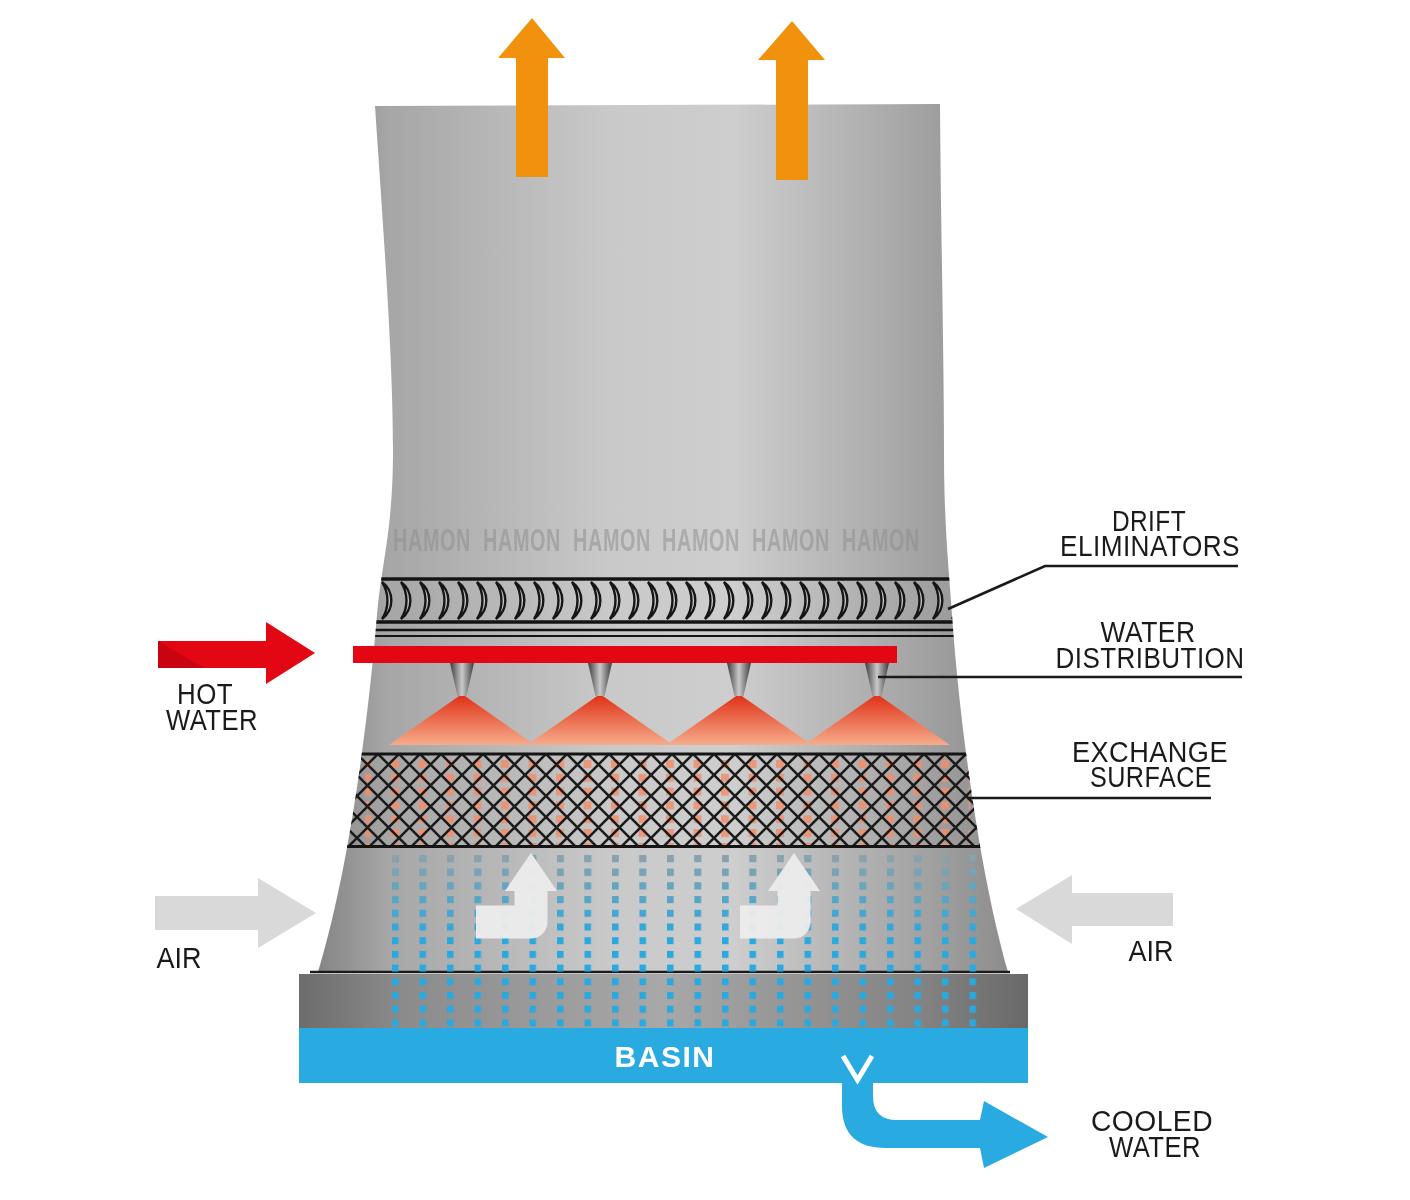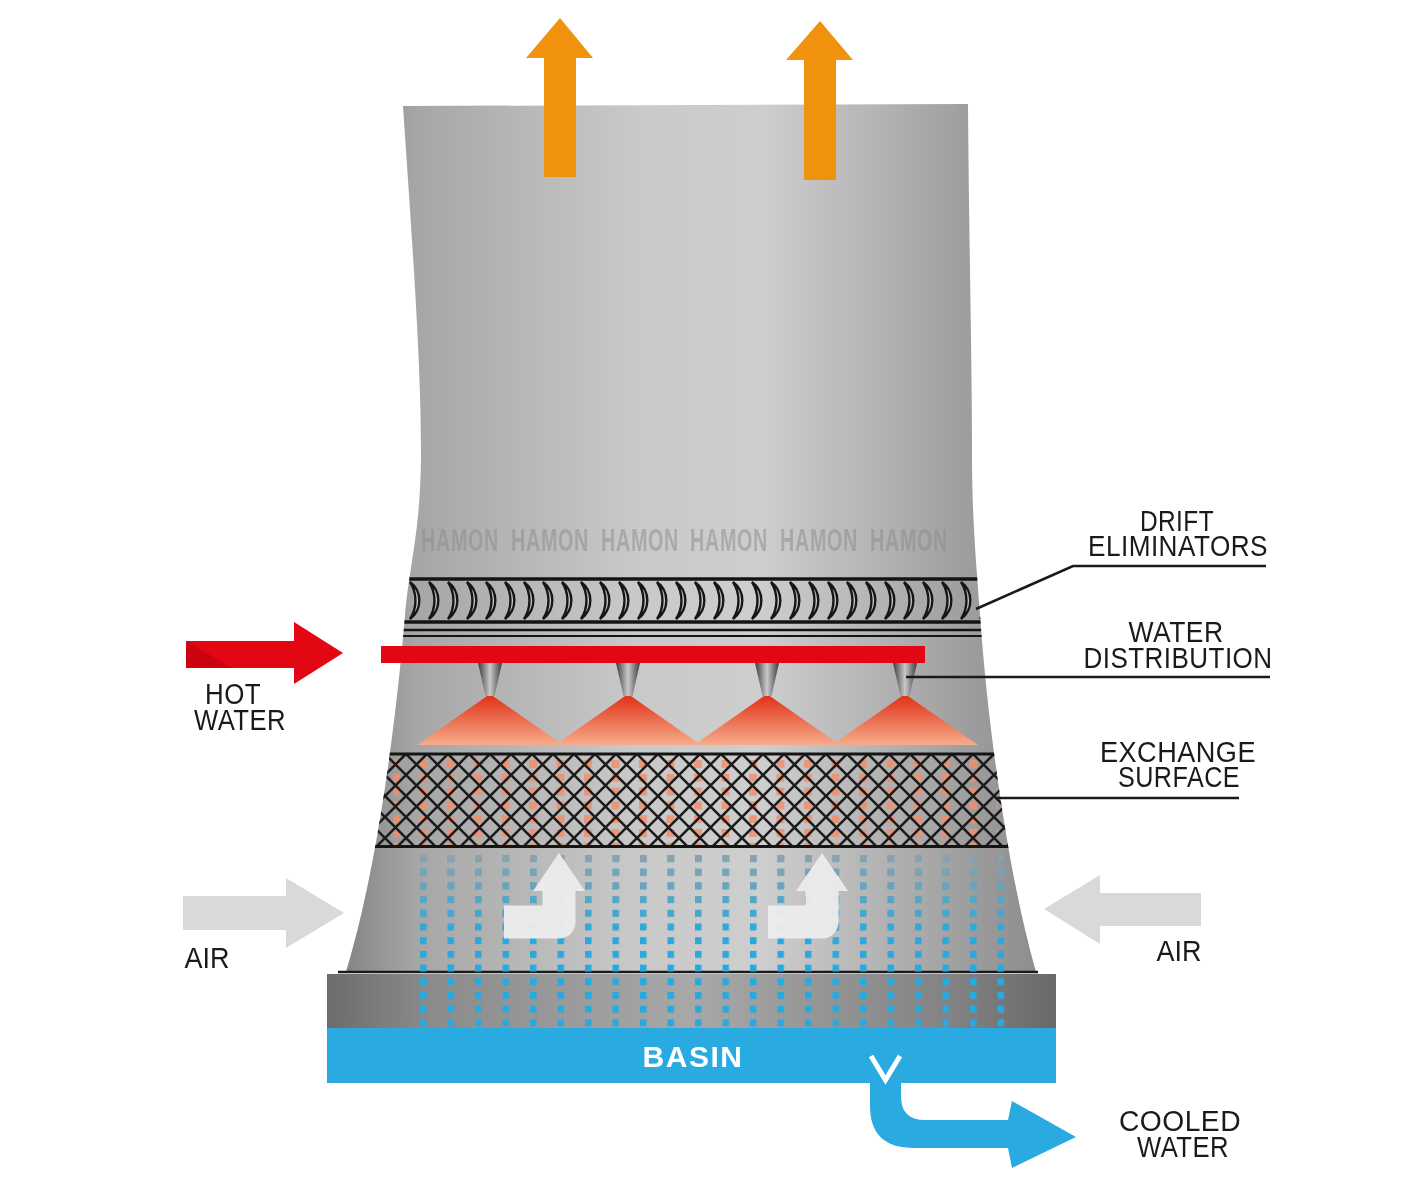--- a/index.html
+++ b/index.html
@@ -1,17 +1,17 @@
 <!DOCTYPE html>
 <html><head>
 <meta charset="utf-8">
 <style>
   html,body{margin:0;padding:0;background:#ffffff;}
   .stage{position:relative;width:1262px;height:1200px;background:#ffffff;overflow:hidden;
-         font-family:"Liberation Sans","DejaVu Sans",sans-serif;padding-left:28px;}
+         font-family:"Liberation Sans","DejaVu Sans",sans-serif;}
   svg{display:block;}
   text{font-family:"Liberation Sans","DejaVu Sans",sans-serif;}
   .lbl{fill:#1A1A1A;font-size:29px;letter-spacing:0.5px;}
   .lbl-sm{fill:#1A1A1A;font-size:30px;}
   .wm{fill:#8C8C8C;fill-opacity:0.52;font-size:31px;font-weight:bold;letter-spacing:1px;}
   .basin-lbl{fill:#FFFFFF;font-size:30px;font-weight:bold;letter-spacing:1.5px;}
 </style>
 </head>
 <body>
 

